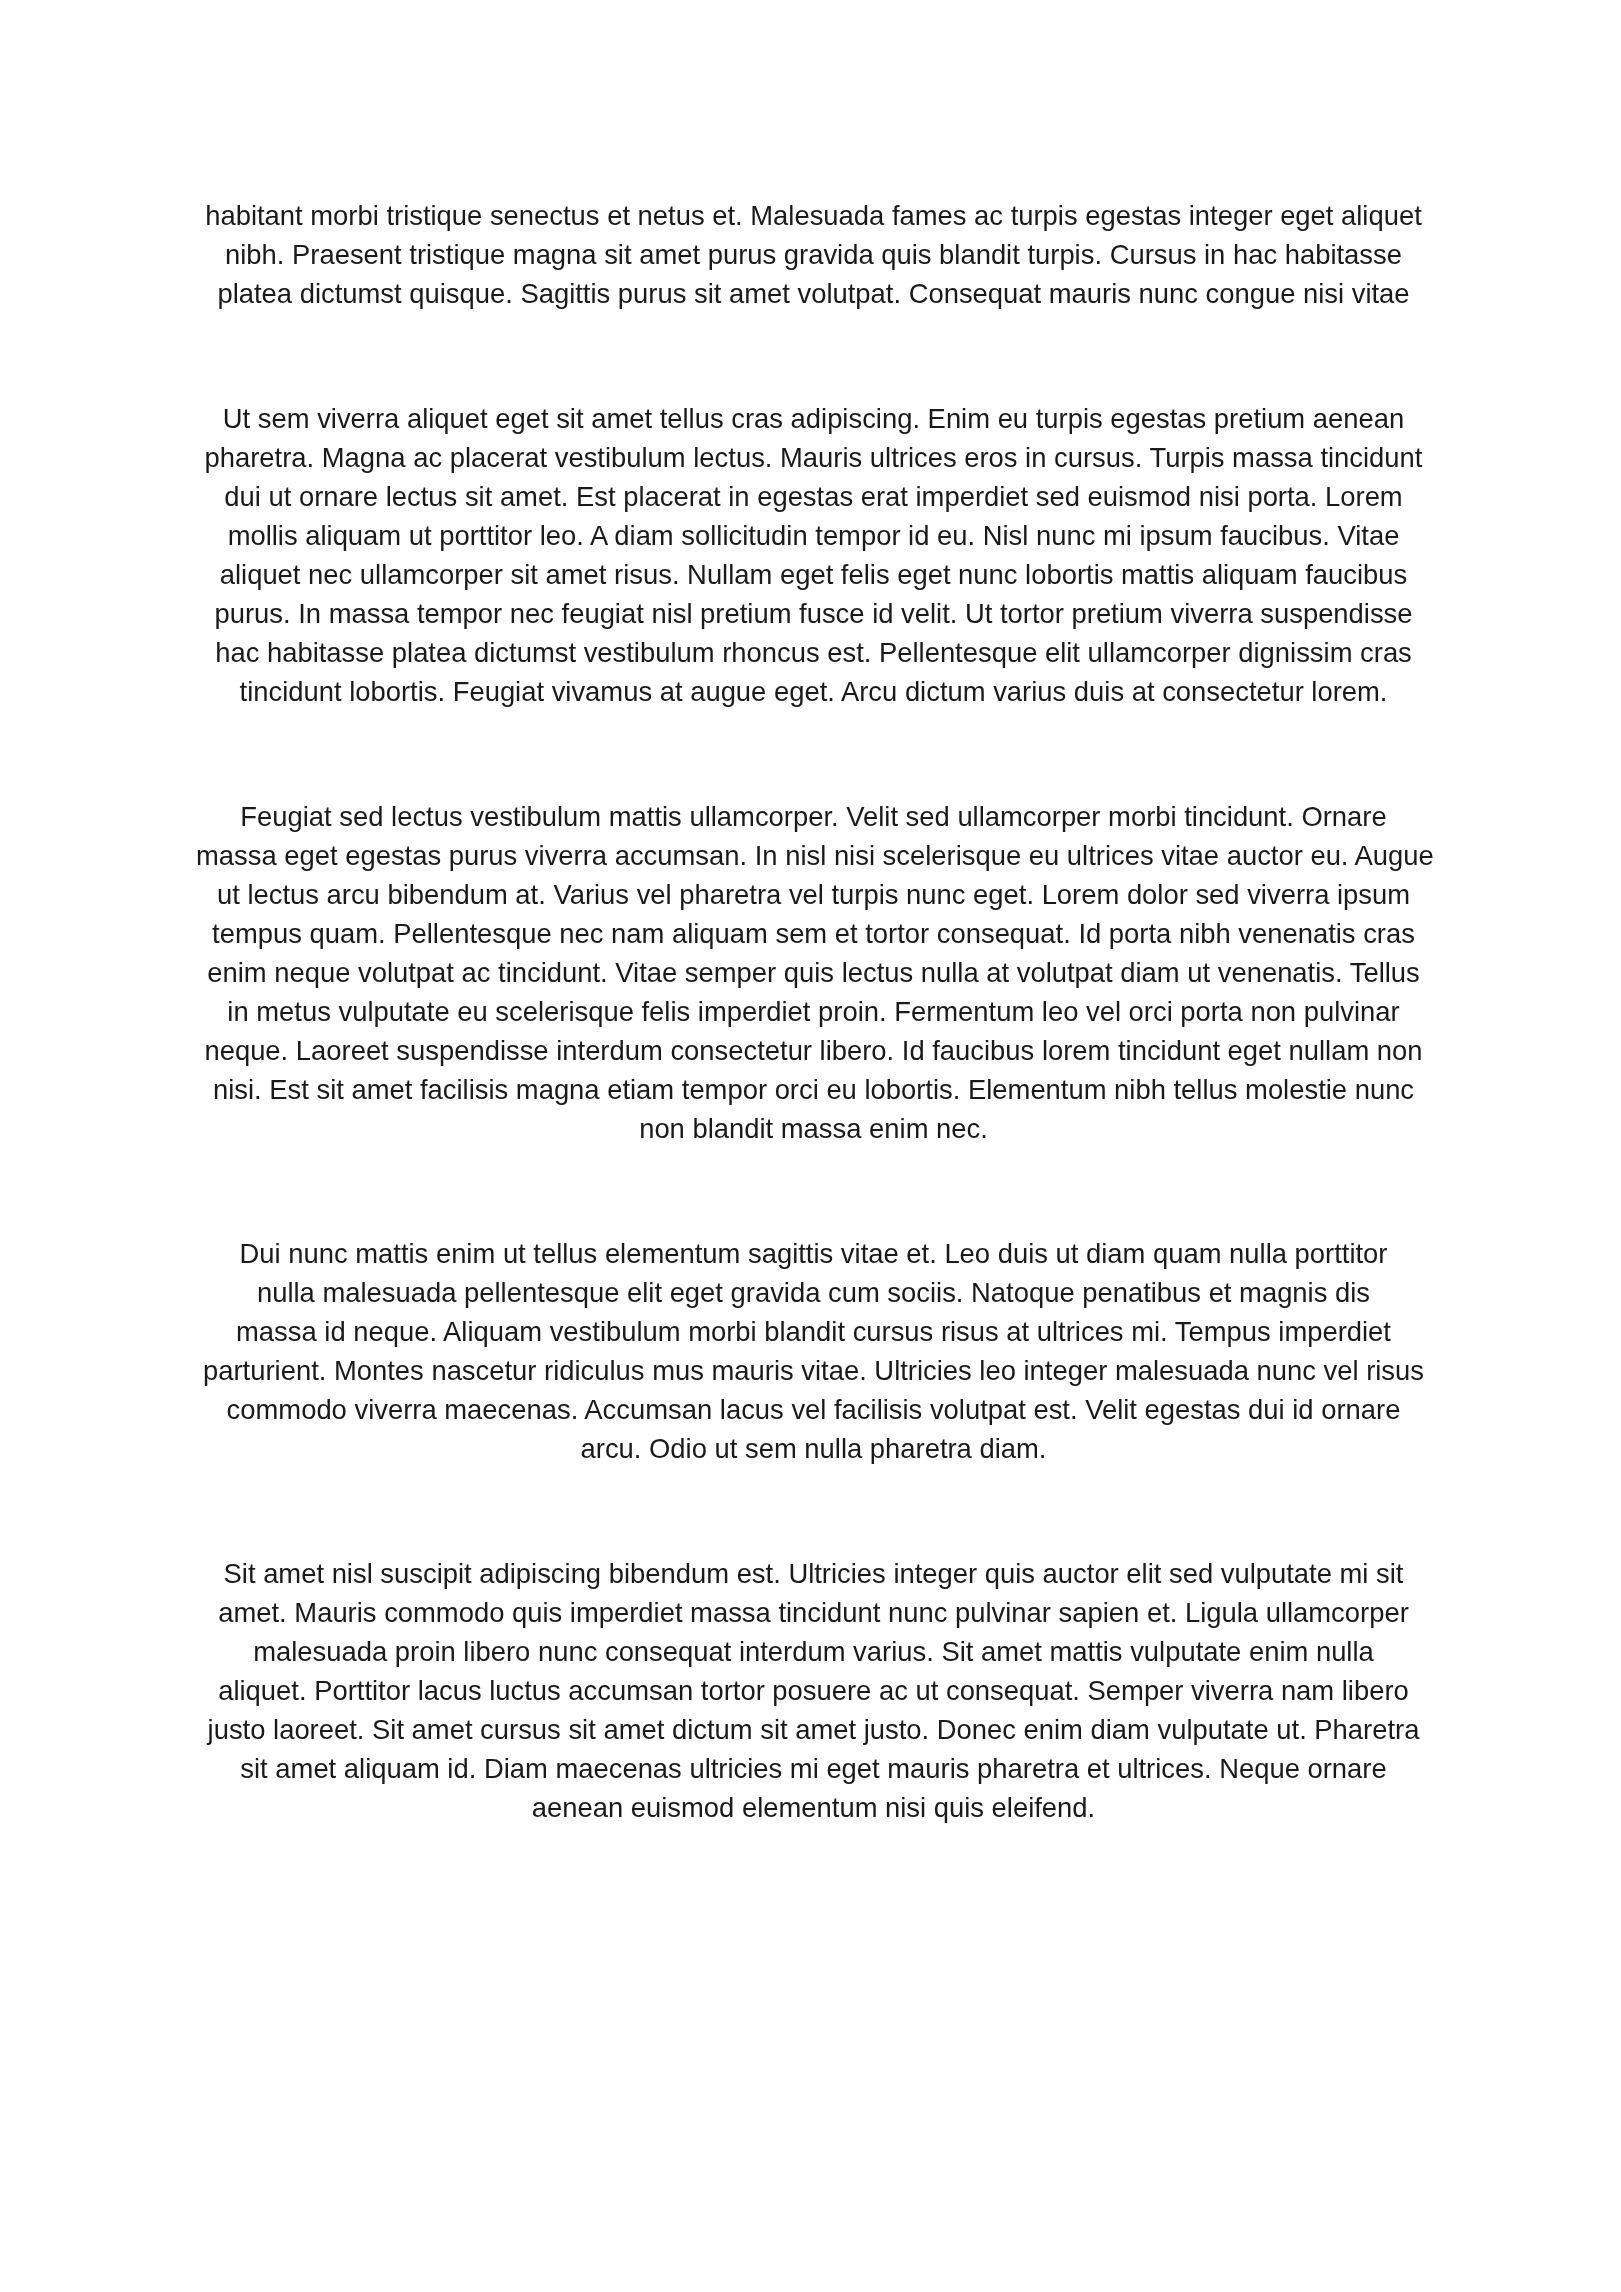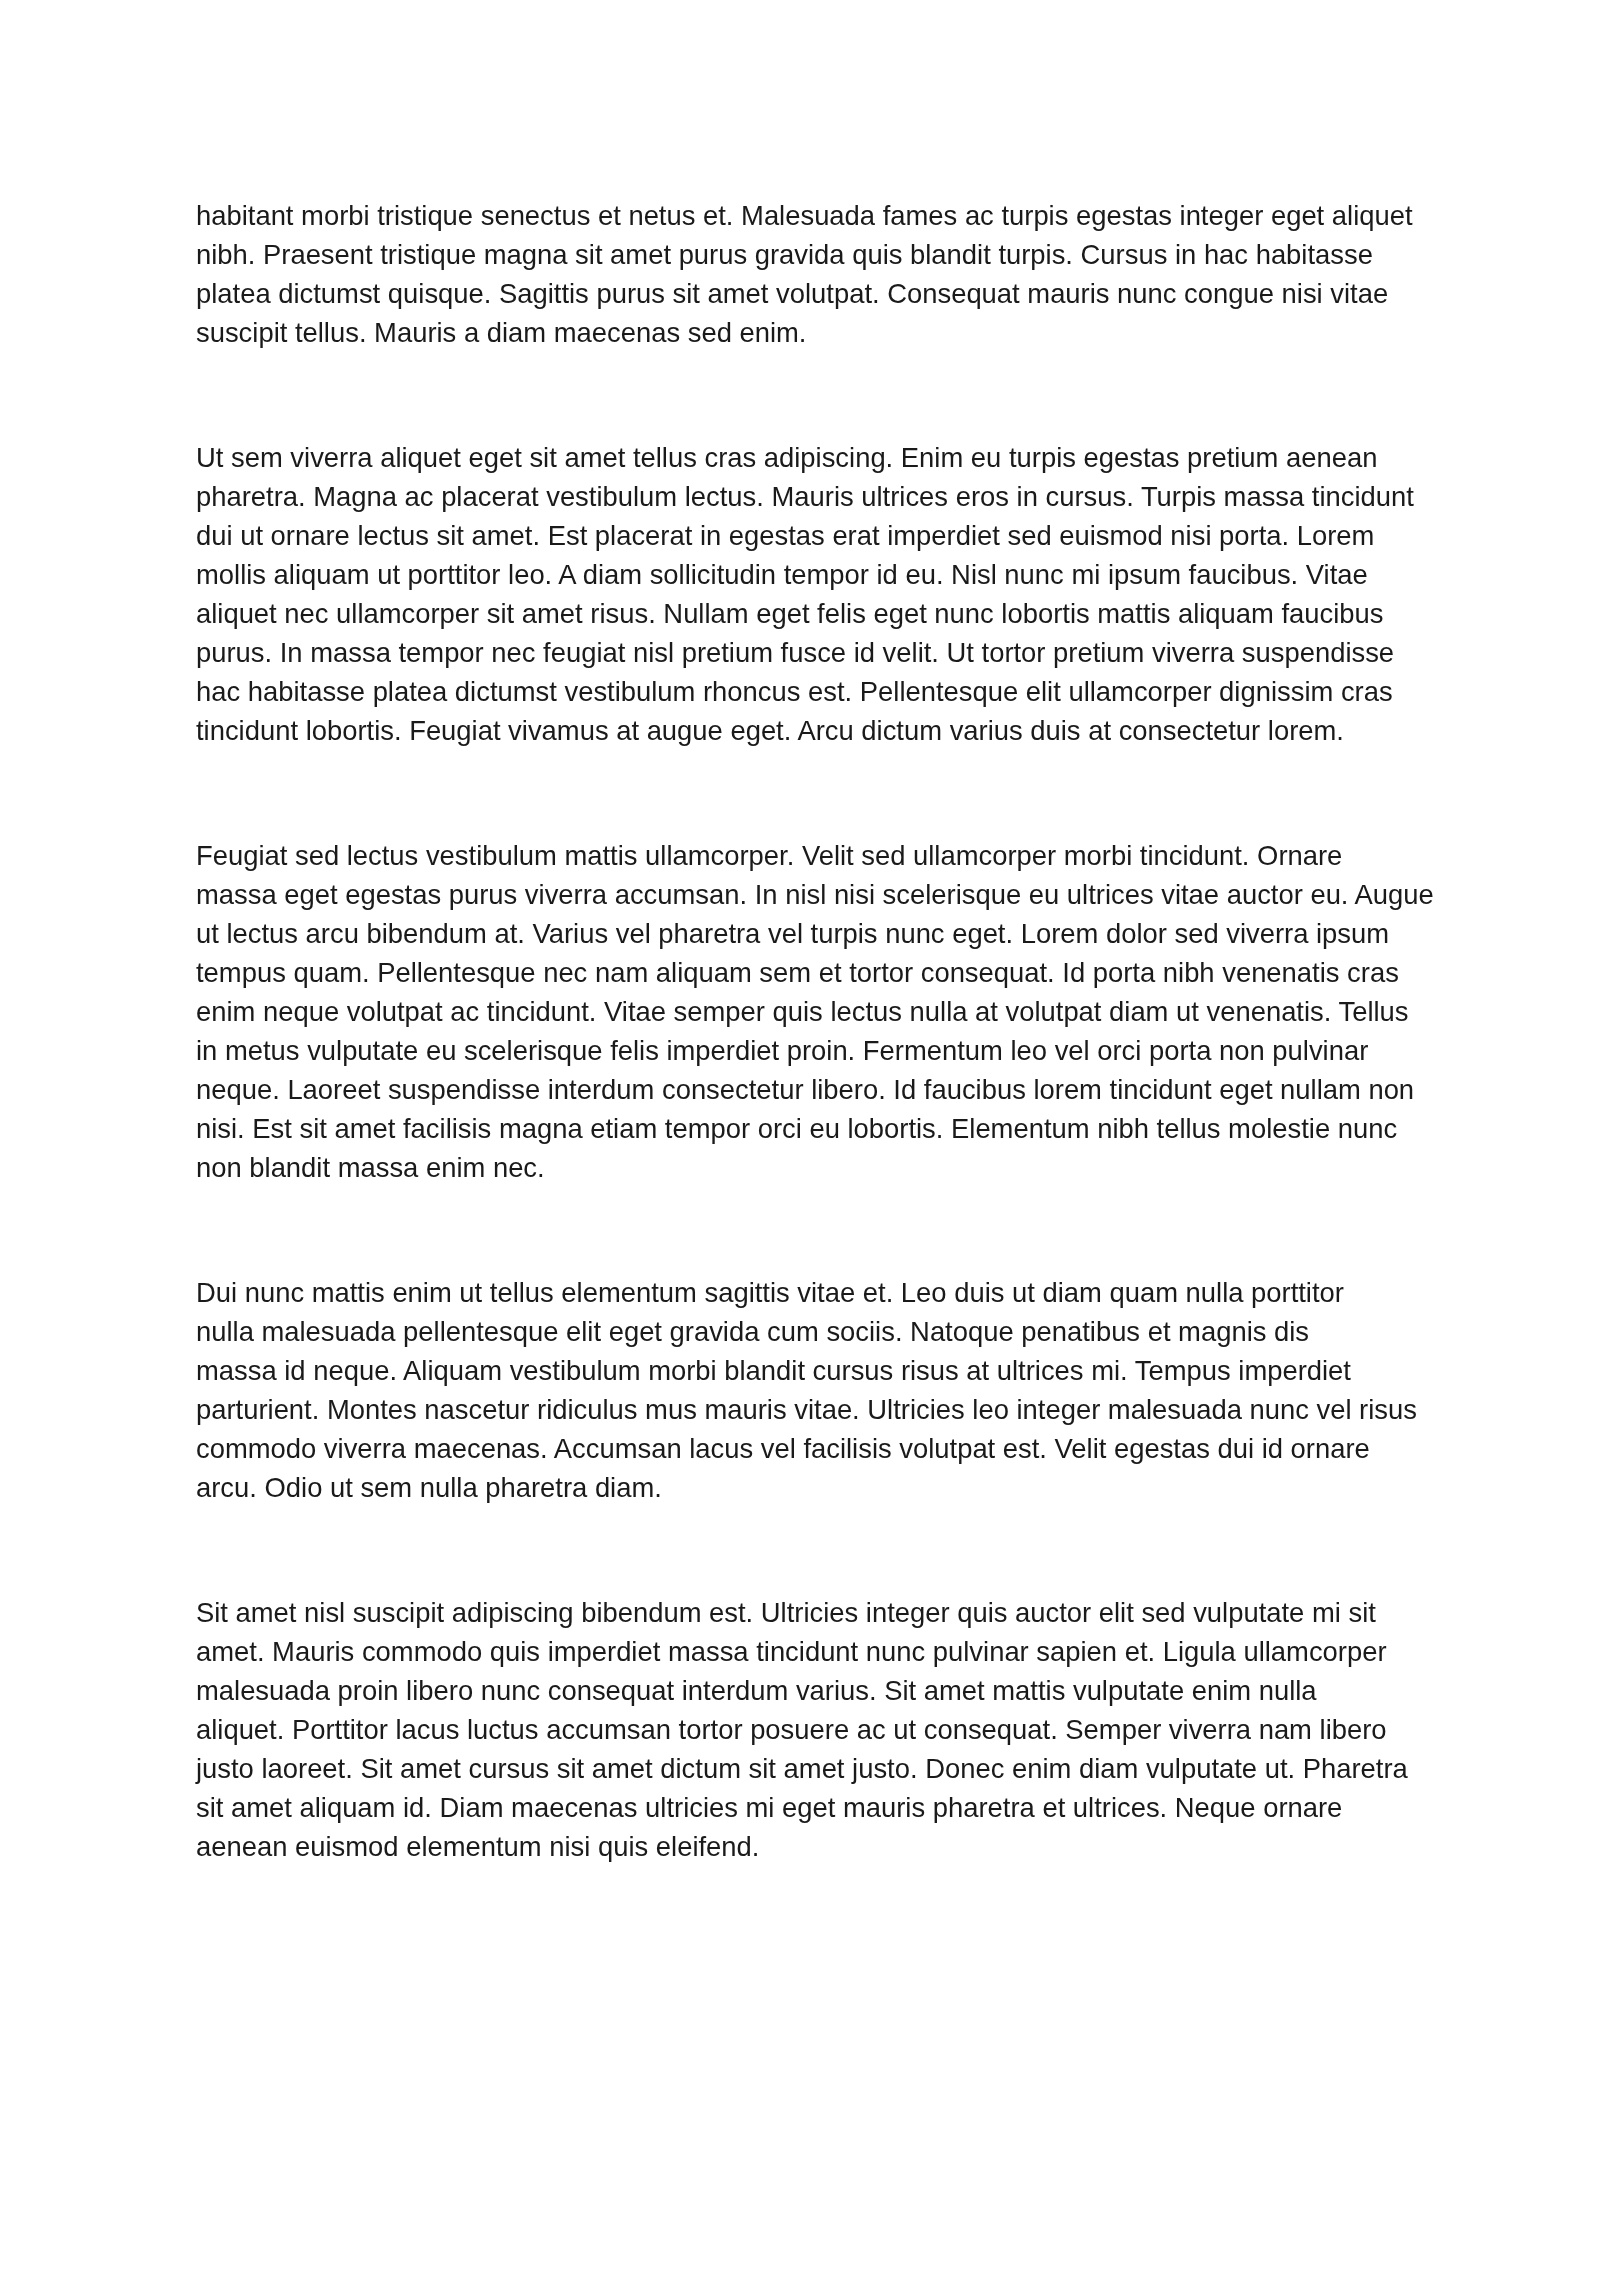--- a/index.html
+++ b/index.html
@@ -30,32 +30,32 @@
     margin: 0 0 86px 0;
     padding: 0;
   }
   .para:last-child {
     margin-bottom: 16px;
   }
   .line {
     display: block;
     white-space: pre;
     height: 39px;
+    text-align: center;
   }
 </style>
 </head>
 <body>
 
 <div class="page">
   <div class="content" style="color: rgb(26, 26, 26);">
       <p class="para">
         <span class="line">habitant morbi tristique senectus et netus et. Malesuada fames ac turpis egestas integer eget aliquet</span>
         <span class="line">nibh. Praesent tristique magna sit amet purus gravida quis blandit turpis. Cursus in hac habitasse</span>
         <span class="line">platea dictumst quisque. Sagittis purus sit amet volutpat. Consequat mauris nunc congue nisi vitae</span>
-        <span class="line">suscipit tellus. Mauris a diam maecenas sed enim.</span>
       </p>
       <p class="para">
         <span class="line">Ut sem viverra aliquet eget sit amet tellus cras adipiscing. Enim eu turpis egestas pretium aenean</span>
         <span class="line">pharetra. Magna ac placerat vestibulum lectus. Mauris ultrices eros in cursus. Turpis massa tincidunt</span>
         <span class="line">dui ut ornare lectus sit amet. Est placerat in egestas erat imperdiet sed euismod nisi porta. Lorem</span>
         <span class="line">mollis aliquam ut porttitor leo. A diam sollicitudin tempor id eu. Nisl nunc mi ipsum faucibus. Vitae</span>
         <span class="line">aliquet nec ullamcorper sit amet risus. Nullam eget felis eget nunc lobortis mattis aliquam faucibus</span>
         <span class="line">purus. In massa tempor nec feugiat nisl pretium fusce id velit. Ut tortor pretium viverra suspendisse</span>
         <span class="line">hac habitasse platea dictumst vestibulum rhoncus est. Pellentesque elit ullamcorper dignissim cras</span>
         <span class="line">tincidunt lobortis. Feugiat vivamus at augue eget. Arcu dictum varius duis at consectetur lorem.</span>

